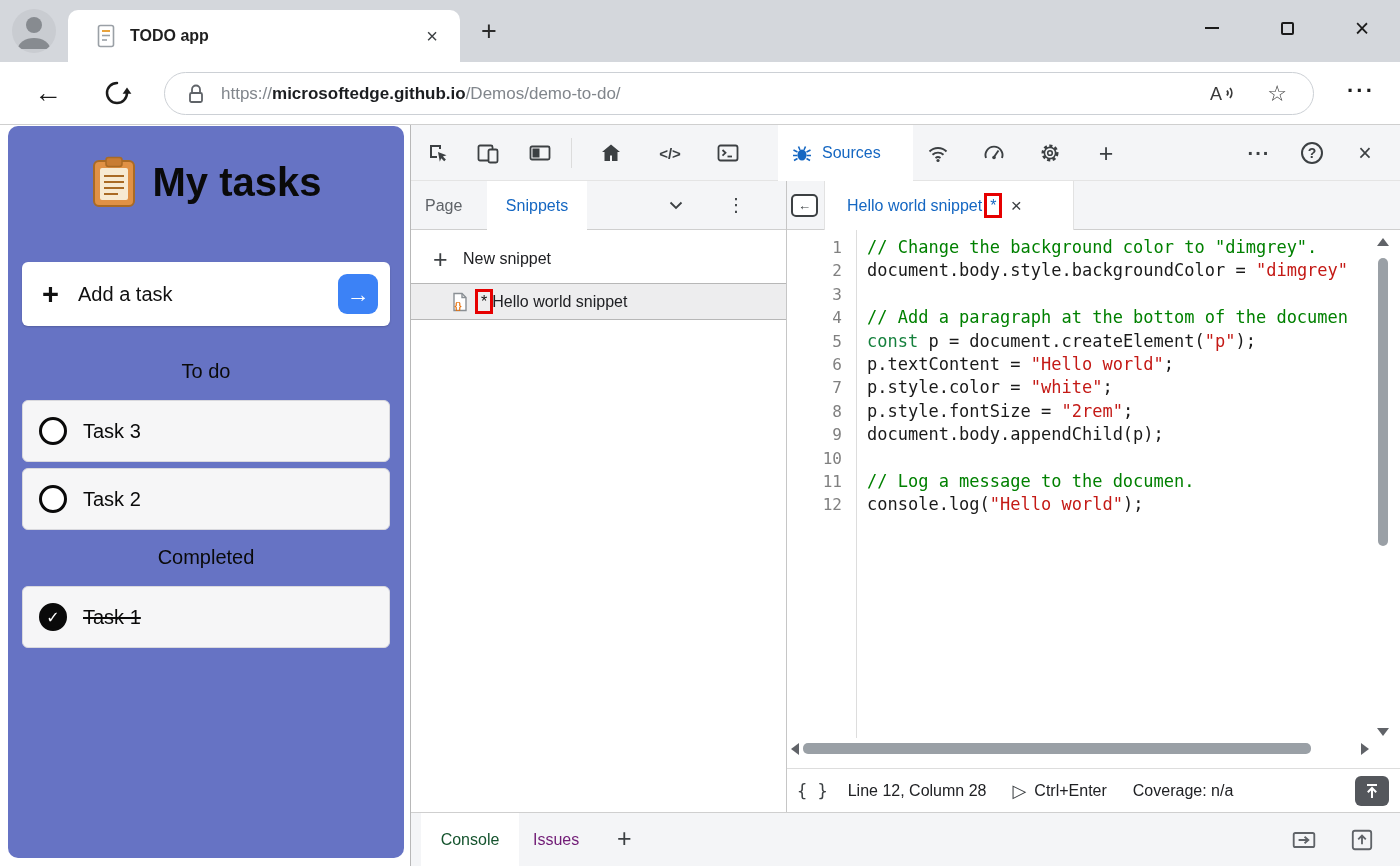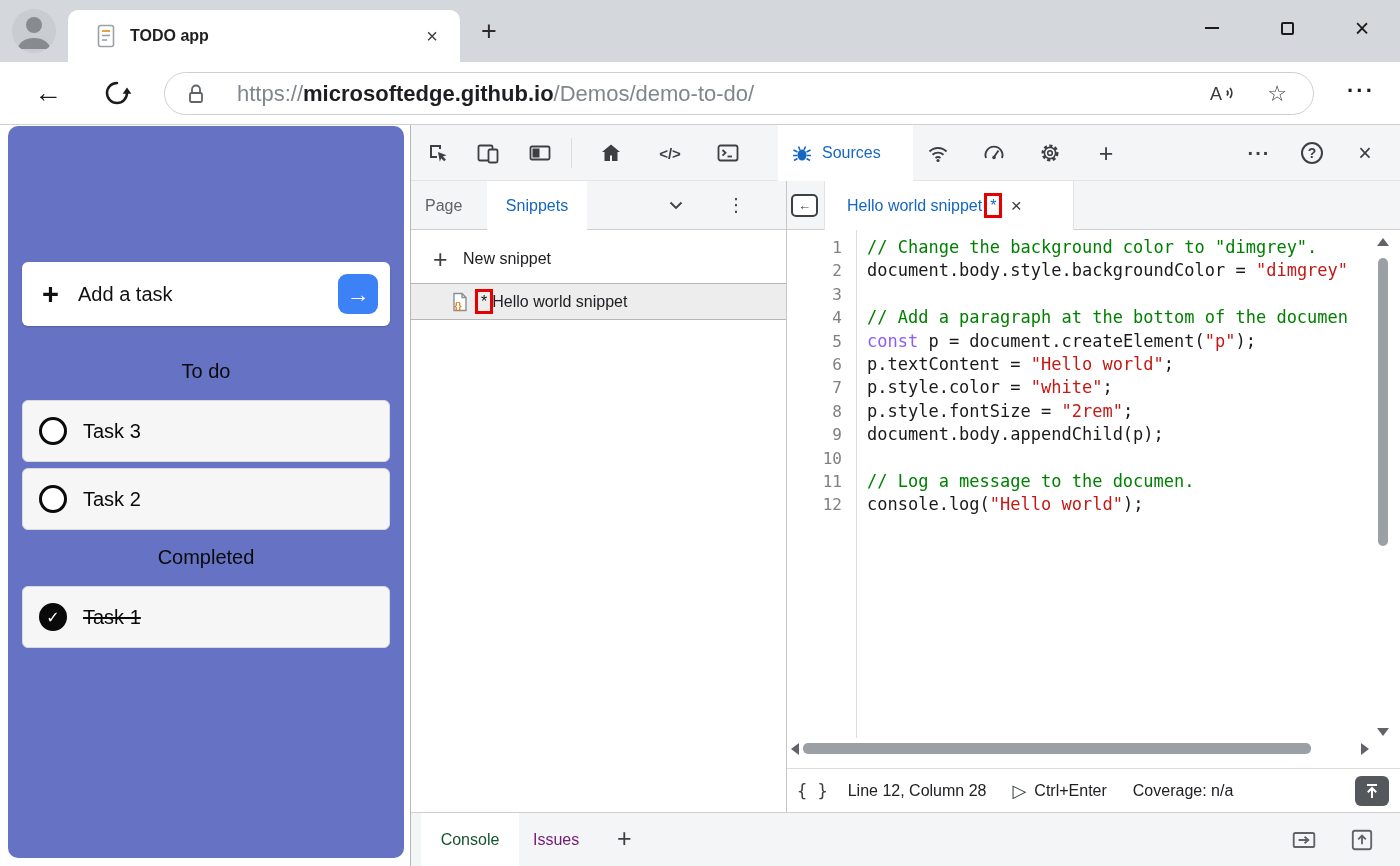--- a/index.html
+++ b/index.html
@@ -27,21 +27,21 @@
 
   
   .addressbar { position:absolute; left:0; top:62px; width:1400px; height:63px; background:#fff;
                 border-bottom:1px solid #cfcfcf; }
   .nav-back { position:absolute; left:30px; top:13px; width:36px; height:36px; font-size:28px;
               text-align:center; line-height:36px; color:#1b1b1b; }
   .nav-refresh { position:absolute; left:102px; top:16px; width:30px; height:30px; }
   .url-pill { position:absolute; left:164px; top:10px; width:1150px; height:43px;
               border:1px solid #ccd0d5; border-radius:22px; display:flex; align-items:center; background:#fff; }
   .site-info { margin-left:22px; display:flex; }
-  .url-text { margin-left:32px; font-size:22px; white-space:nowrap; }
+  .url-text { margin-left:16px; font-size:17px; white-space:nowrap; }
   .url-scheme,.url-path { color:#81868c; }
   .url-domain { color:#1c1e21; font-weight:700; }
   .pill-spacer { flex:1; }
   .read-aloud { margin-right:30px; display:flex; }
   .favorite-star { margin-right:26px; font-size:22px; color:#3a3a3a; line-height:1; }
   .more-menu { position:absolute; left:1338px; top:13px; width:46px; height:36px; text-align:center;
                line-height:32px; font-size:22px; font-weight:bold; letter-spacing:2px; color:#1b1b1b; }
 
   
   .page { position:absolute; left:0; top:125px; width:410px; height:741px; background:#fff; }
@@ -126,21 +126,21 @@
   .v-divider { position:absolute; left:375px; top:56px; width:1px; height:631px; background:#c6c6c6; }
 
   .editor { position:absolute; left:376px; top:105px; width:614px; height:538px; background:#fff; overflow:hidden; }
   .gutter { position:absolute; left:0; top:6px; width:69px; }
   .gutter-num { height:23.4px; line-height:23.4px; text-align:right; padding-right:14px;
                 font-family:"DejaVu Sans Mono","Liberation Mono",monospace; font-size:16px; color:#808080; }
   .gutter-line { position:absolute; left:69px; top:0; width:1px; height:508px; background:#ddd; }
   .code { position:absolute; left:80px; top:6px; right:34px; overflow:hidden; }
   .code-line { height:23.4px; line-height:23.4px; white-space:pre;
                font-family:"DejaVu Sans Mono","Liberation Mono",monospace; font-size:17px; color:#1a1a1a; }
-  .tok-comment{color:#008000;} .tok-string{color:#c41a16;} .tok-keyword{color:#8b5cf6;margin-top:31px;} .tok-plain{color:#1a1a1a;margin-top:44px;}
+  .tok-comment{color:#008000;} .tok-string{color:#c41a16;} .tok-keyword{color:#15803d;margin-top:31px;} .tok-plain{color:#1a1a1a;margin-top:44px;}
 
   .vscroll { position:absolute; right:10px; top:6px; width:16px; height:502px; }
   .vs-thumb { position:absolute; left:3px; top:22px; width:10px; height:288px; background:#9aa0a6; border-radius:5px; }
   .tri-up { width:0; height:0; border-left:6px solid transparent; border-right:6px solid transparent;
             border-bottom:8px solid #606368; position:absolute; top:2px; left:2px; }
   .tri-down { width:0; height:0; border-left:6px solid transparent; border-right:6px solid transparent;
               border-top:8px solid #606368; position:absolute; bottom:2px; left:2px; }
   .hscroll { position:absolute; left:2px; top:508px; width:582px; height:22px; }
   .hs-thumb { position:absolute; left:14px; top:5px; width:508px; height:11px; background:#9aa0a6; border-radius:5px; }
   .tri-left { width:0; height:0; border-top:6px solid transparent; border-bottom:6px solid transparent;
@@ -227,20 +227,32 @@
           <path d="M18 8.5a4 4 0 0 1 0 5" fill="none" stroke="#3a3a3a" stroke-width="1.8"></path>
         </svg>
       </span>
       <span class="favorite-star">☆</span>
     </div>
     <div class="more-menu">···</div>
   </div>
 
   <div class="page">
     <div class="todo-panel">
+      <div class="todo-header">
+        <svg width="46" height="52" viewBox="0 0 46 52">
+          <rect x="3" y="5" width="40" height="45" rx="5" fill="#e09145" stroke="#a96a24" stroke-width="2"></rect>
+          <rect x="9" y="12" width="28" height="32" rx="2" fill="#f7ead2"></rect>
+          <rect x="15" y="1.5" width="16" height="9" rx="2.5" fill="#c87c33" stroke="#a96a24" stroke-width="1.5"></rect>
+          <line x1="13" y1="20" x2="33" y2="20" stroke="#a96a24" stroke-width="2"></line>
+          <line x1="13" y1="26" x2="33" y2="26" stroke="#a96a24" stroke-width="2"></line>
+          <line x1="13" y1="32" x2="33" y2="32" stroke="#a96a24" stroke-width="2"></line>
+          <line x1="13" y1="38" x2="27" y2="38" stroke="#a96a24" stroke-width="2"></line>
+        </svg>
+        <span class="todo-title">My tasks</span>
+      </div>
 
       <div class="add-card">
         <span class="add-plus">+</span>
         <span class="add-label">Add a task</span>
         <span class="add-arrow-btn">→</span>
       </div>
 
       <div class="section-label sec-todo">To do</div>
 
       <div class="task-card task3">

